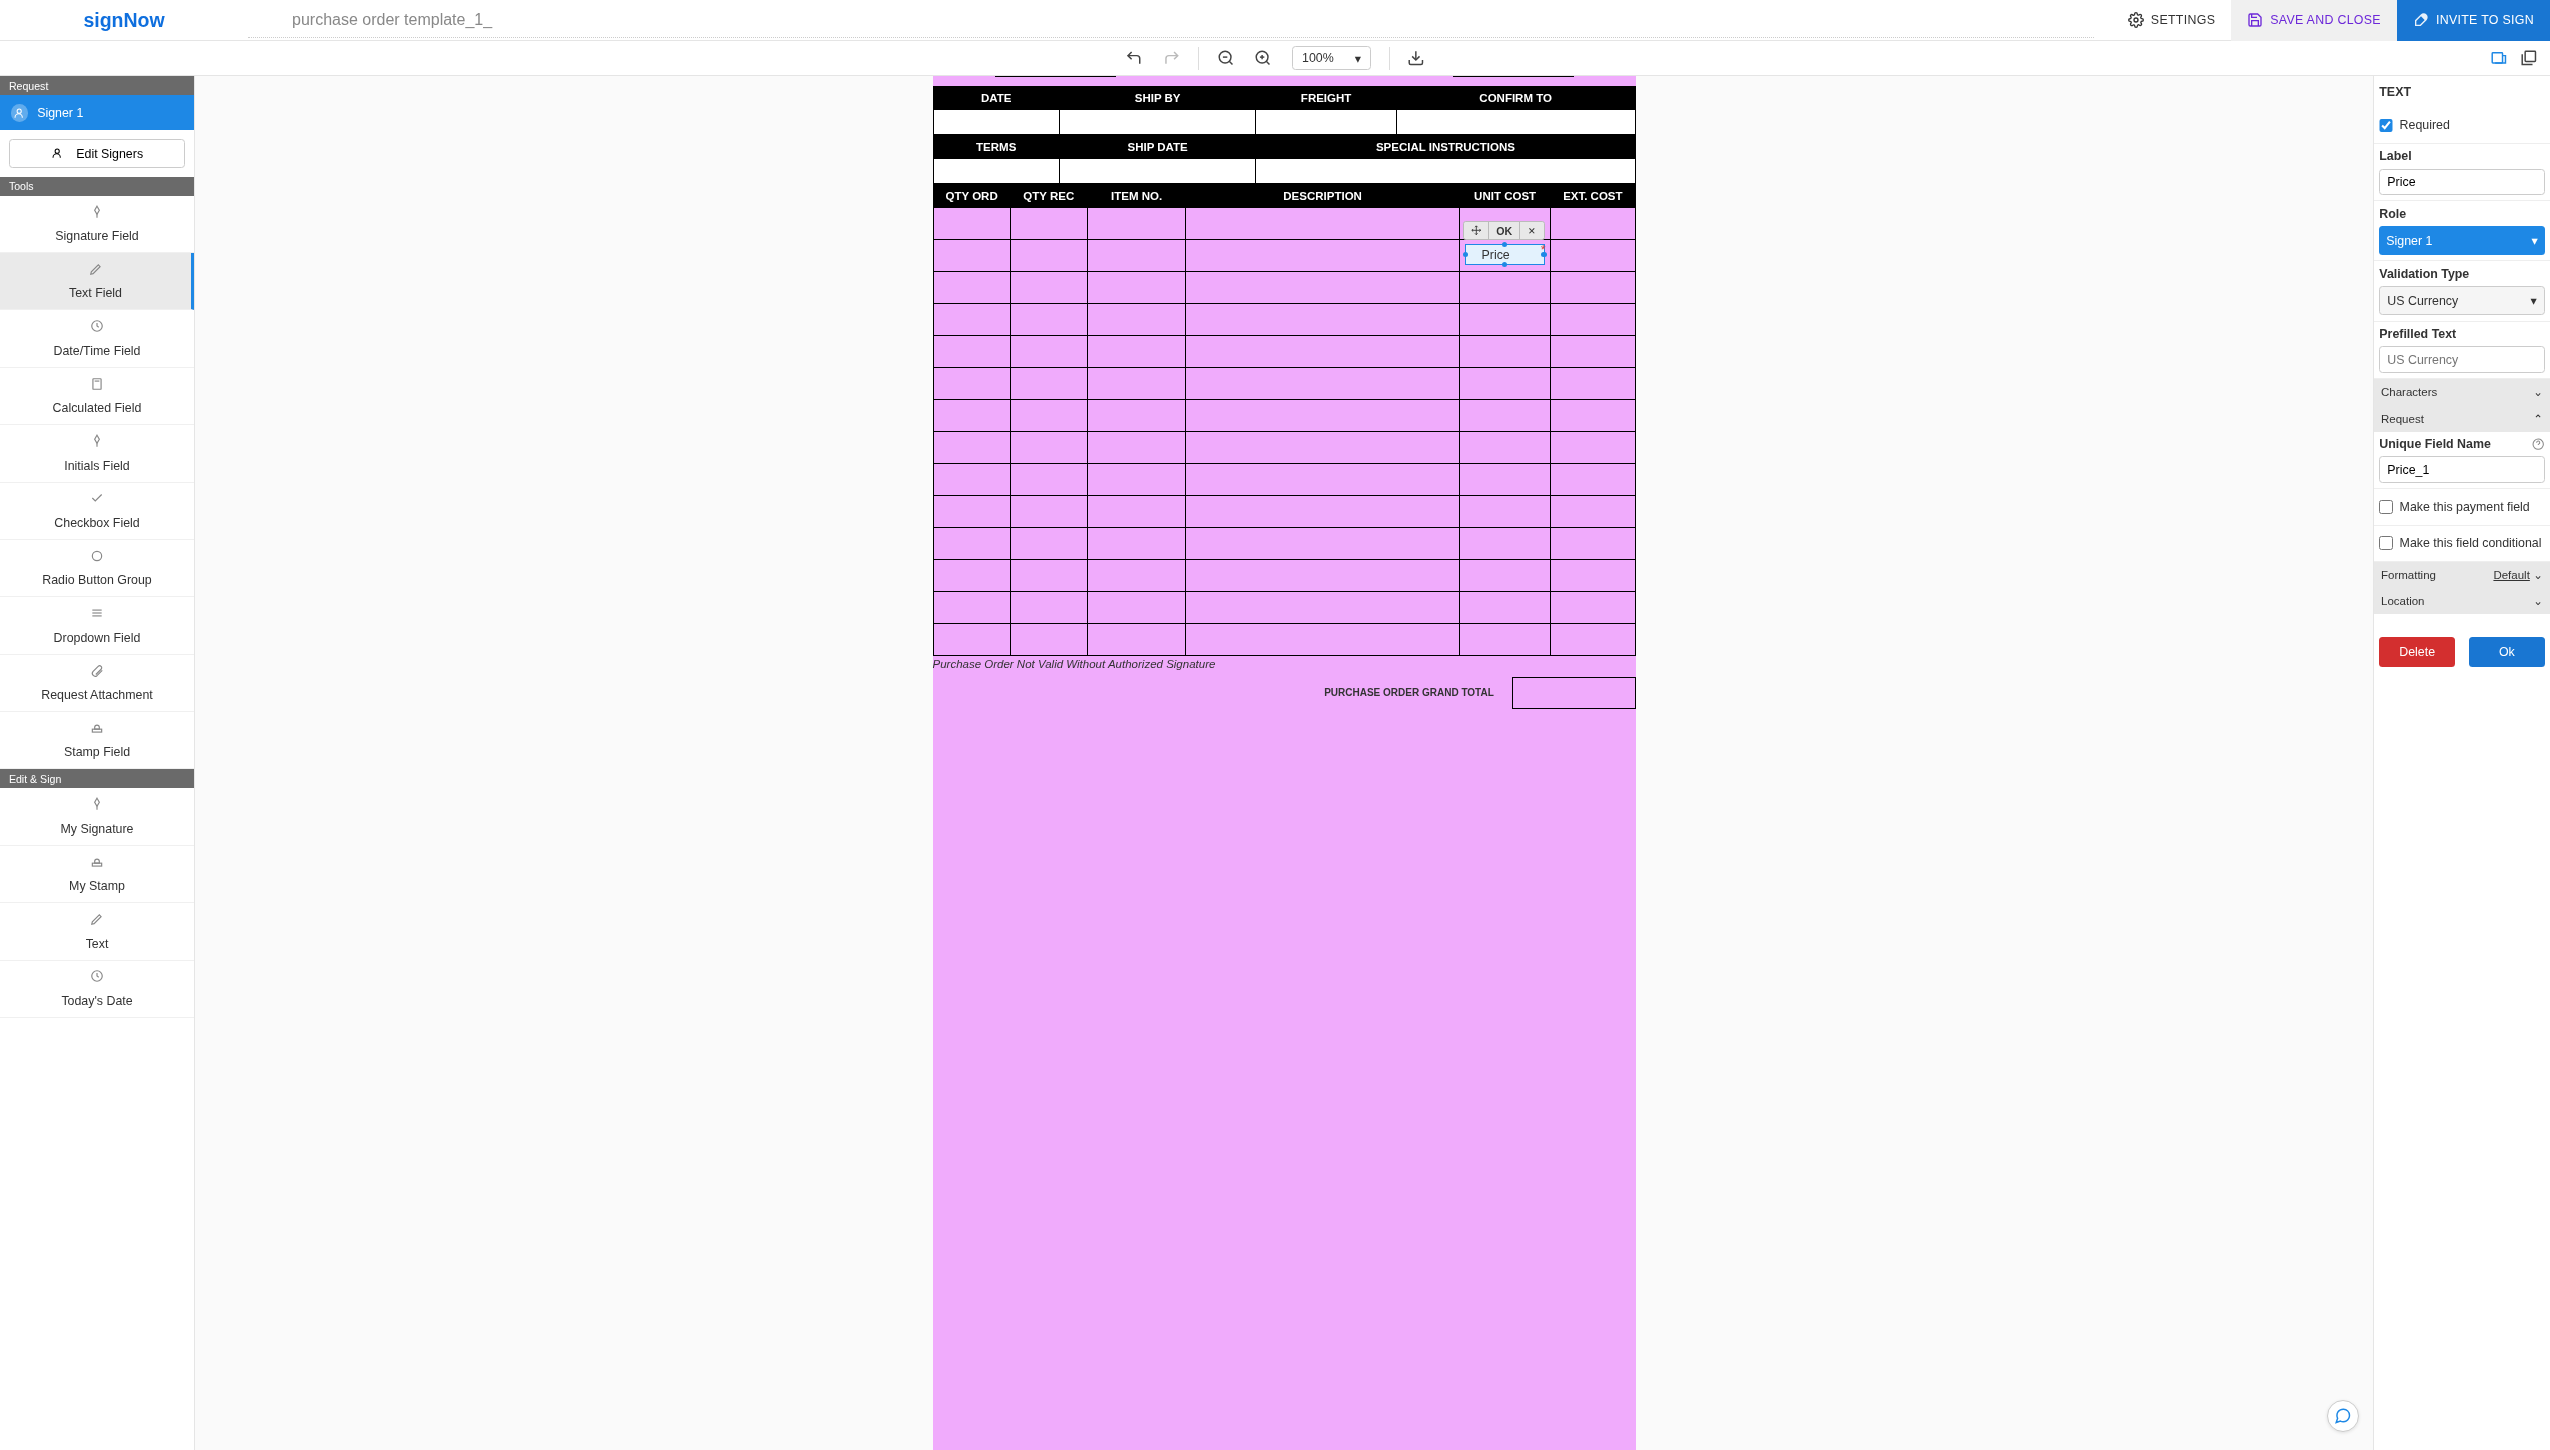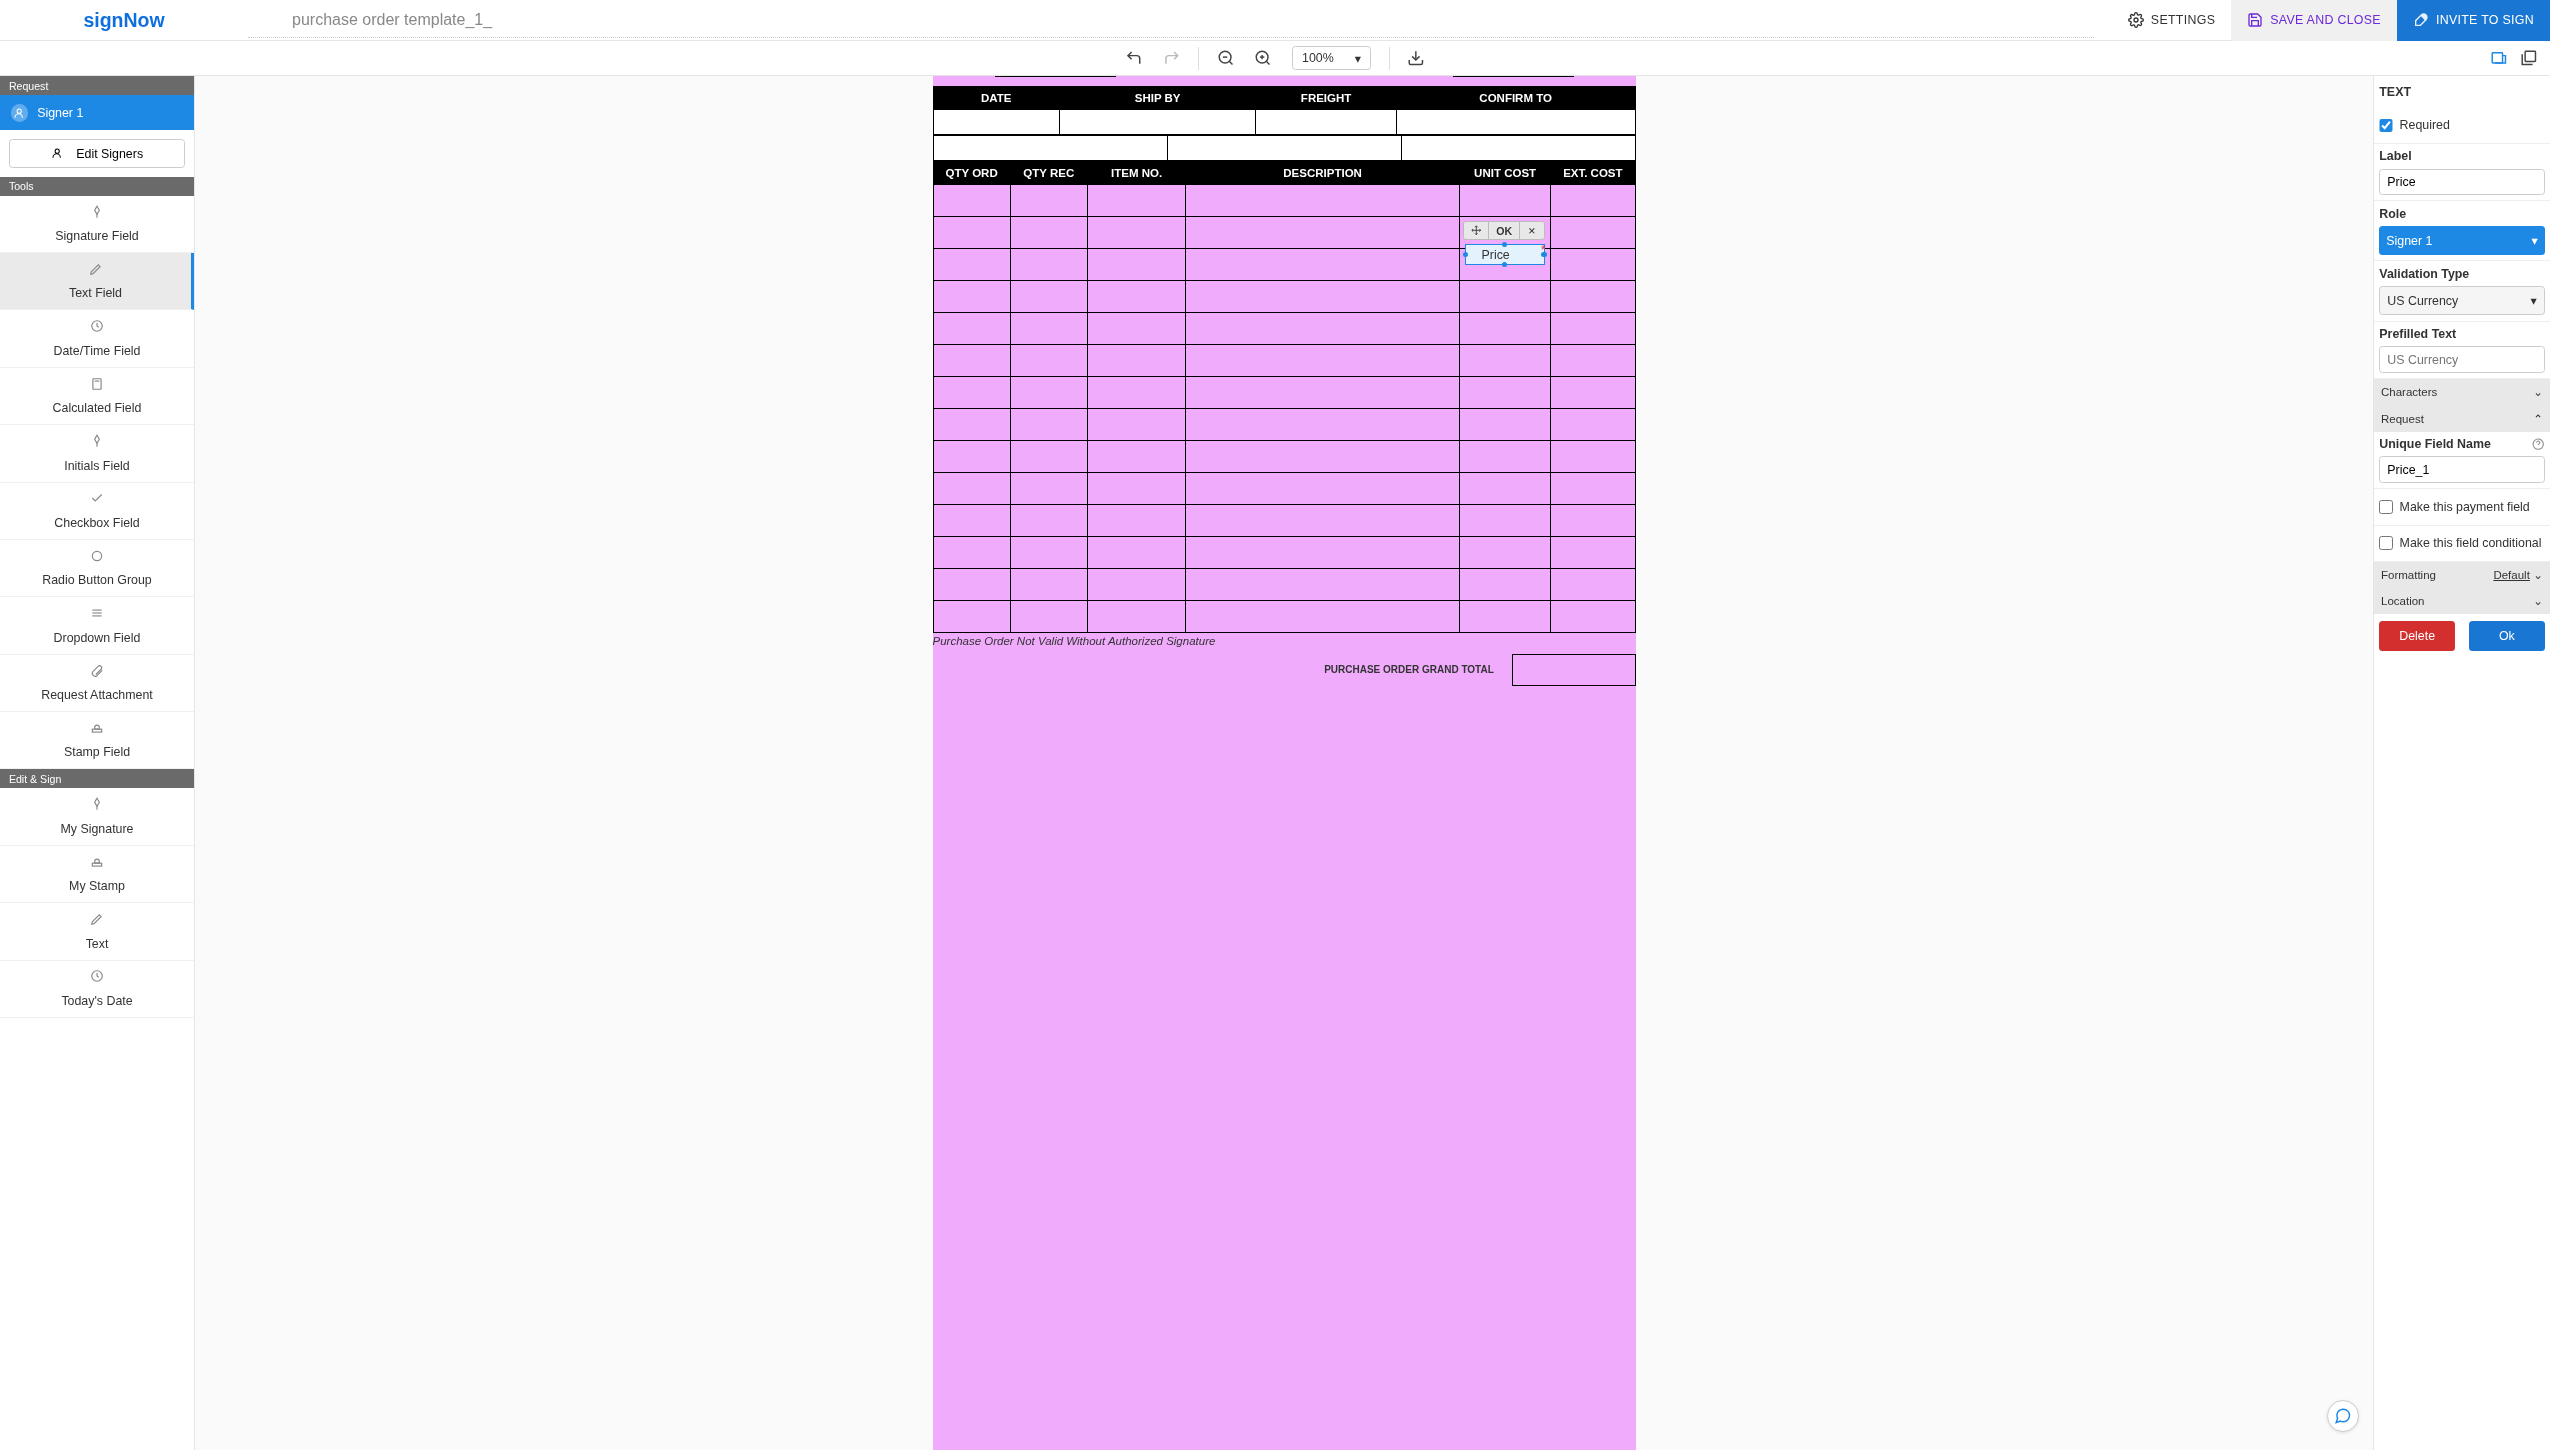--- a/index.html
+++ b/index.html
@@ -69,21 +69,21 @@
 .panel-sect { padding: 5.3px; border-bottom: 0.9px solid #eee; }
 .chk-row { display: flex; align-items: center; gap: 7px; padding: 5.3px 0; }
 .chk { width: 13.3px; height: 13.3px; accent-color: #1e88e5; }
 .field-label { font-weight: 600; margin-bottom: 5.3px; display: block; }
 .text-input { width: 100%; border: 0.9px solid #ccc; border-radius: 3.5px; padding: 5.3px 7px; font-size: 12.4px; }
 .role-select { width: 100%; background: #1e88e5; color: #fff; border: none; border-radius: 3.5px; padding: 7px; display: flex; justify-content: space-between; align-items: center; cursor: pointer; }
 .val-select { width: 100%; border: 0.9px solid #ccc; background: #f5f5f5; border-radius: 3.5px; padding: 6.2px 7px; display: flex; justify-content: space-between; align-items: center; cursor: pointer; }
 .placeholder-input { color: #aaa; }
 .collapse-header { background: #e8e8e8; padding: 6.2px 7px; display: flex; justify-content: space-between; align-items: center; cursor: pointer; font-size: 11.5px; }
 .help-icon { width: 12.4px; height: 12.4px; color: #888; }
-.panel-footer { display: flex; gap: 14px; padding: 7px 5.3px; }
+.panel-footer { display: flex; gap: 14px; padding: 7px 5.3px; margin-top: 16px; }
 .btn-delete { flex: 1; background: #d32f2f; color: #fff; border: none; border-radius: 3.5px; padding: 8px; cursor: pointer; font-size: 12.4px; }
 .btn-ok { flex: 1; background: #1976d2; color: #fff; border: none; border-radius: 3.5px; padding: 8px; cursor: pointer; font-size: 12.4px; }
 .underline-txt { text-decoration: underline; }
 
 
 .chat-bubble { position: fixed; bottom: 17.7px; right: 191px; width: 32px; height: 32px; border-radius: 50%; background: #fff; border: 0.9px solid #ccc; display: flex; align-items: center; justify-content: center; cursor: pointer; box-shadow: 0 0.9px 3.5px rgba(0,0,0,0.1); }
 .chat-bubble svg { color: #1e88e5; width: 17.7px; height: 17.7px; }
 
 svg { display: block; }
 </style>
@@ -308,20 +308,25 @@
         <tr class="blank-row">
               <td></td>
               <td></td>
               <td></td>
               <td></td>
             </tr>
       </tbody>
         </table>
       <table class="po-table">
         <tbody>
+            <tr>
+              <th style="width:18%">TERMS</th>
+              <th style="width:28%">SHIP DATE</th>
+              <th style="width:54%">SPECIAL INSTRUCTIONS</th>
+            </tr>
         <tr class="blank-row">
               <td></td>
               <td></td>
               <td></td>
             </tr>
       </tbody>
         </table>
       <table class="po-table">
         <tbody>
             <tr>

